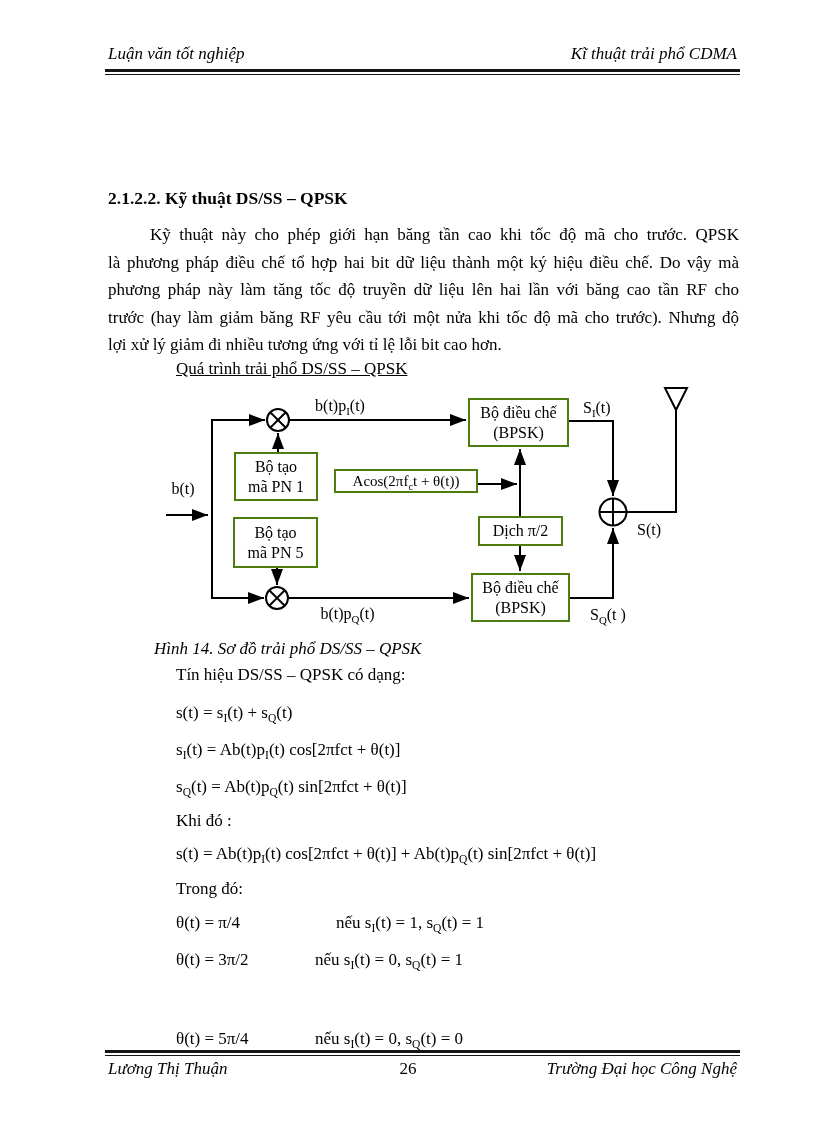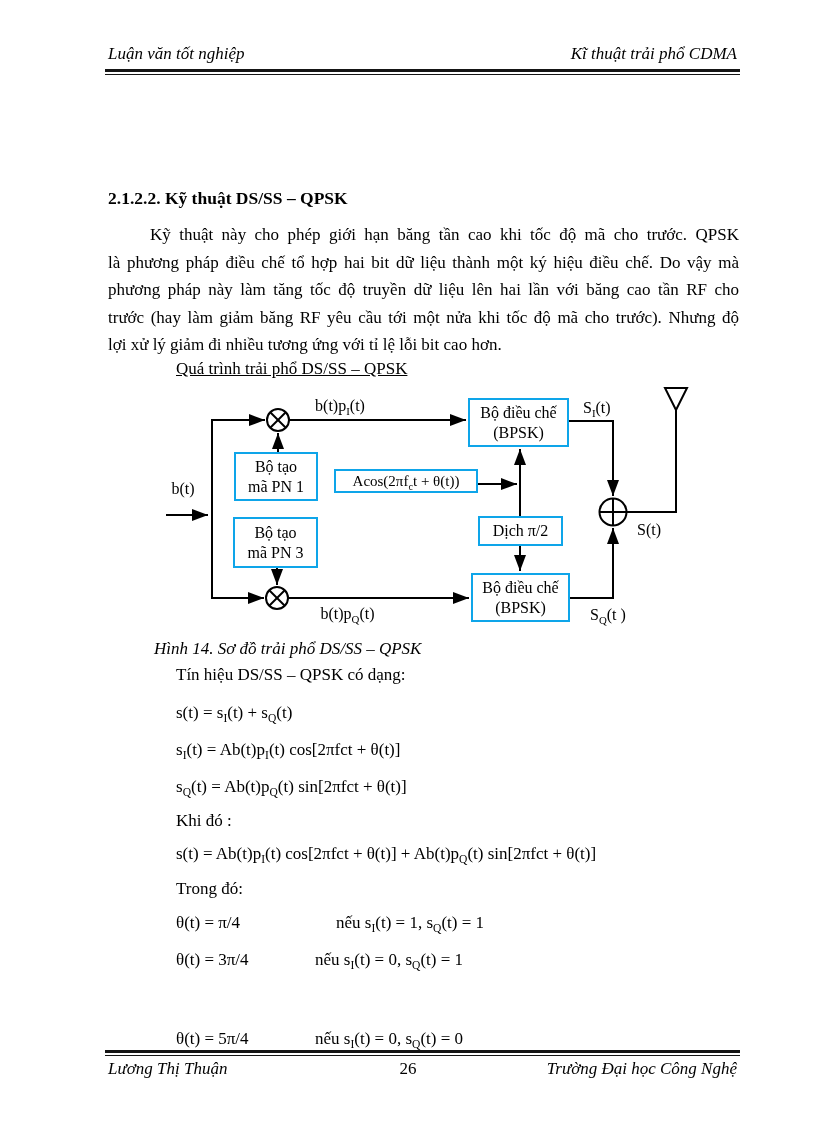--- a/index.html
+++ b/index.html
@@ -18,21 +18,21 @@
   .ftr-right{position:absolute;right:79px;top:1059px;font-style:italic;font-size:17px;}
   
   .heading{position:absolute;left:108px;top:188px;font-size:17.5px;font-weight:bold;}
   .para{position:absolute;left:108px;top:221px;width:631px;font-size:17px;line-height:27.5px;}
   .para .jline{text-align:justify;text-align-last:justify;}
   .para .first{text-indent:42px;}
   .process-label{position:absolute;left:176px;top:359px;font-size:17px;text-decoration:underline;}
   
   .diagram{position:absolute;left:0;top:385px;width:816px;height:255px;}
   .diagram svg{position:absolute;left:0;top:0;}
-  .box{position:absolute;box-sizing:border-box;border:2px solid #0ea5e9;background:#fff;
+  .box{position:absolute;box-sizing:border-box;border:2px solid #4d7c0f;background:#fff;
        display:flex;flex-direction:column;align-items:center;justify-content:center;
        font-size:16px;line-height:1.25;text-align:center;}
   .box-bpsk1{left:468px;top:13px;width:101px;height:49px;}
   .box-pn1{left:234px;top:67px;width:84px;height:49px;}
   .box-carrier{left:334px;top:84px;width:144px;height:24px;font-size:15px;}
   .box-shift{left:478px;top:131px;width:85px;height:30px;}
   .box-pn2{left:233px;top:132px;width:85px;height:51px;}
   .box-bpsk2{left:471px;top:188px;width:99px;height:49px;}
   .dlabel{position:absolute;font-size:16px;white-space:nowrap;}
   .lbl-input{left:161px;top:95px;width:44px;text-align:center;}
@@ -120,21 +120,21 @@
       <span>mã PN 1</span>
     </div>
     <div class="box box-carrier">
       <span><span>Acos(2πf</span><sub>c</sub><span>t + θ(t))</span></span>
     </div>
     <div class="box box-shift">
       <span>Dịch π/2</span>
     </div>
     <div class="box box-pn2">
       <span>Bộ tạo</span>
-      <span>mã PN 3</span>
+      <span>mã PN 5</span>
     </div>
     <div class="box box-bpsk2">
       <span>Bộ điều chế</span>
       <span>(BPSK)</span>
     </div>
 
     <div class="dlabel lbl-input">b(t)</div>
     <div class="dlabel lbl-top-product"><span>b(t)p</span><sub>I</sub><span>(t)</span></div>
     <div class="dlabel lbl-bottom-product"><span>b(t)p</span><sub>Q</sub><span>(t)</span></div>
     <div class="dlabel lbl-si"><span>S</span><sub>I</sub><span>(t)</span></div>
@@ -150,21 +150,21 @@
   <div class="bline" style="top:777px;"><span>s</span><sub>Q</sub><span>(t) = Ab(t)p</span><sub>Q</sub><span>(t) sin[2πfct + θ(t)]</span></div>
   <div class="bline" style="top:811px;">Khi đó :</div>
   <div class="bline" style="top:844px;"><span>s(t) = Ab(t)p</span><sub>I</sub><span>(t) cos[2πfct + θ(t)] + Ab(t)p</span><sub>Q</sub><span>(t) sin[2πfct + θ(t)]</span></div>
   <div class="bline" style="top:879px;">Trong đó:</div>
 
   <div class="cond-row" style="top:913px;gap:21px;">
     <span class="cond-theta">θ(t) = π/4</span>
     <span><span>nếu s</span><sub>I</sub><span>(t) = 1, s</span><sub>Q</sub><span>(t) = 1</span></span>
   </div>
   <div class="cond-row" style="top:950px;">
-    <span class="cond-theta">θ(t) = 3π/4</span>
+    <span class="cond-theta">θ(t) = 3π/2</span>
     <span><span>nếu s</span><sub>I</sub><span>(t) = 0, s</span><sub>Q</sub><span>(t) = 1</span></span>
   </div>
   <div class="cond-row" style="top:987px;margin-top:42px;">
     <span class="cond-theta">θ(t) = 5π/4</span>
     <span><span>nếu s</span><sub>I</sub><span>(t) = 0, s</span><sub>Q</sub><span>(t) = 0</span></span>
   </div>
 
   <div class="rule ftr-rule"></div>
   <div class="ftr-left">Lương Thị Thuận</div>
   <div class="ftr-center">26</div>

